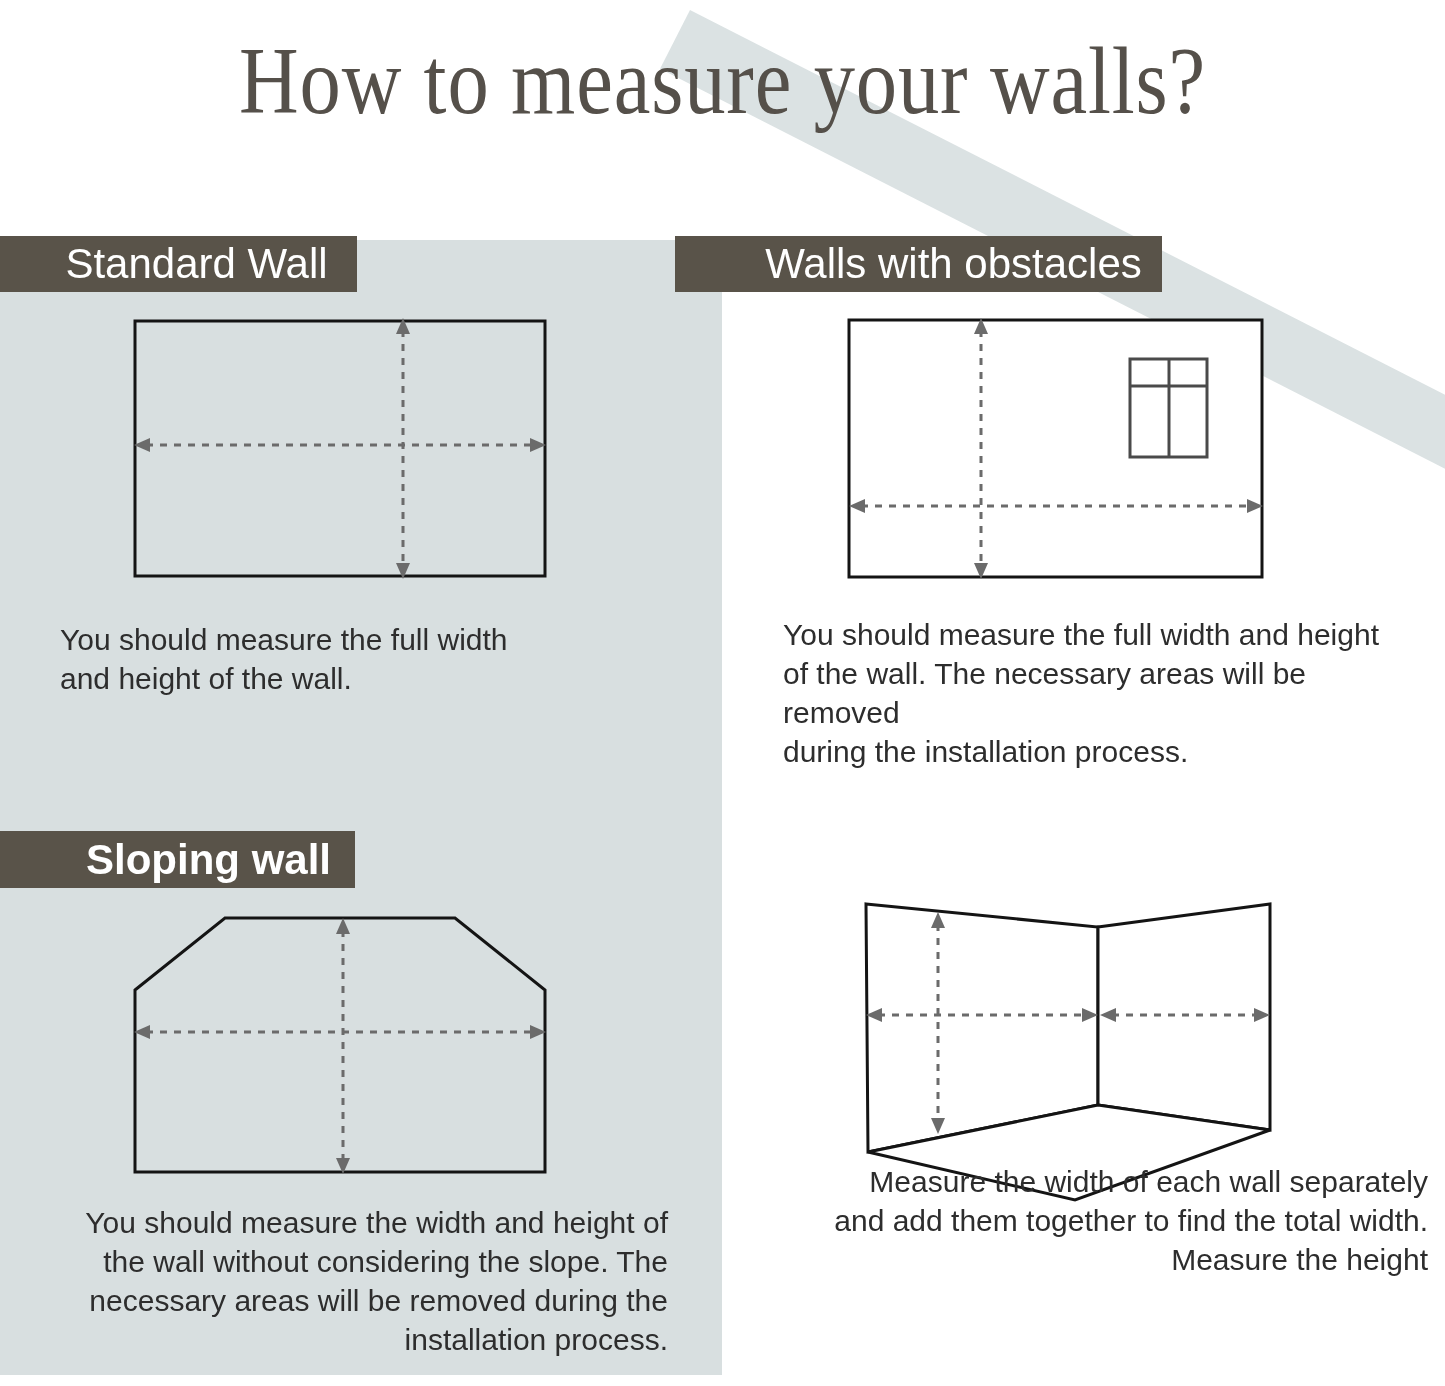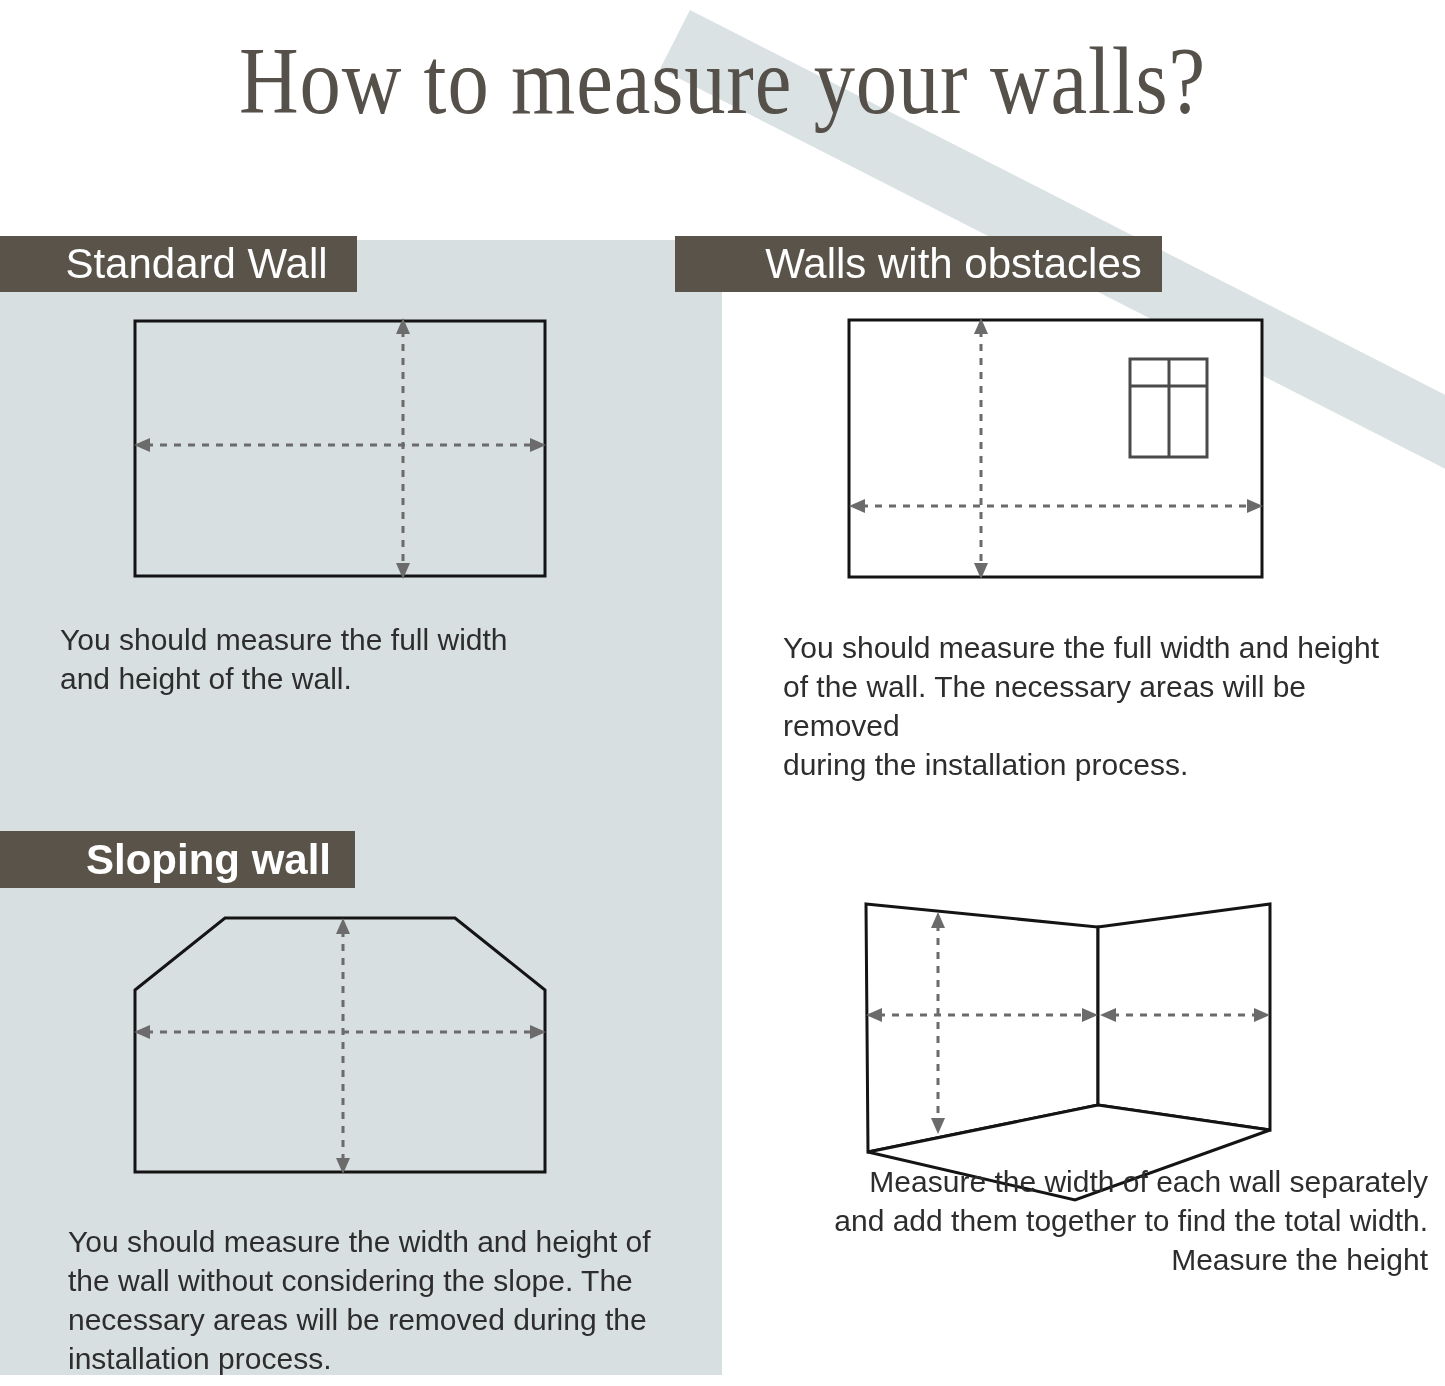--- a/index.html
+++ b/index.html
@@ -76,22 +76,22 @@
 
   
   .caption {
     position: absolute;
     color: #2d2d2d;
     font-size: 30px;
     line-height: 39px;
     white-space: pre-line;
   }
   .caption.c1 { left: 60px;  top: 620px; width: 600px; text-align: left; }
-  .caption.c2 { left: 783px; top: 615px; width: 640px; text-align: left; margin-top: 13px; }
-  .caption.c3 { left: 68px;  top: 1203px; width: 600px; text-align: left; margin-top: 19px; }
+  .caption.c2 { left: 783px; top: 615px; width: 640px; text-align: left; }
+  .caption.c3 { left: 68px;  top: 1203px; width: 600px; text-align: right; }
   .caption.c4 { left: 818px; top: 1162px; width: 610px; text-align: right; }
 
   
   .diagram {
     position: absolute;
   }
   .d1 { left: 120px; top: 300px; width: 450px; height: 300px; }
   .d2 { left: 830px; top: 300px; width: 460px; height: 300px; }
   .d3 { left: 120px; top: 900px; width: 450px; height: 290px; }
   .d4 { left: 850px; top: 890px; width: 450px; height: 330px; }

